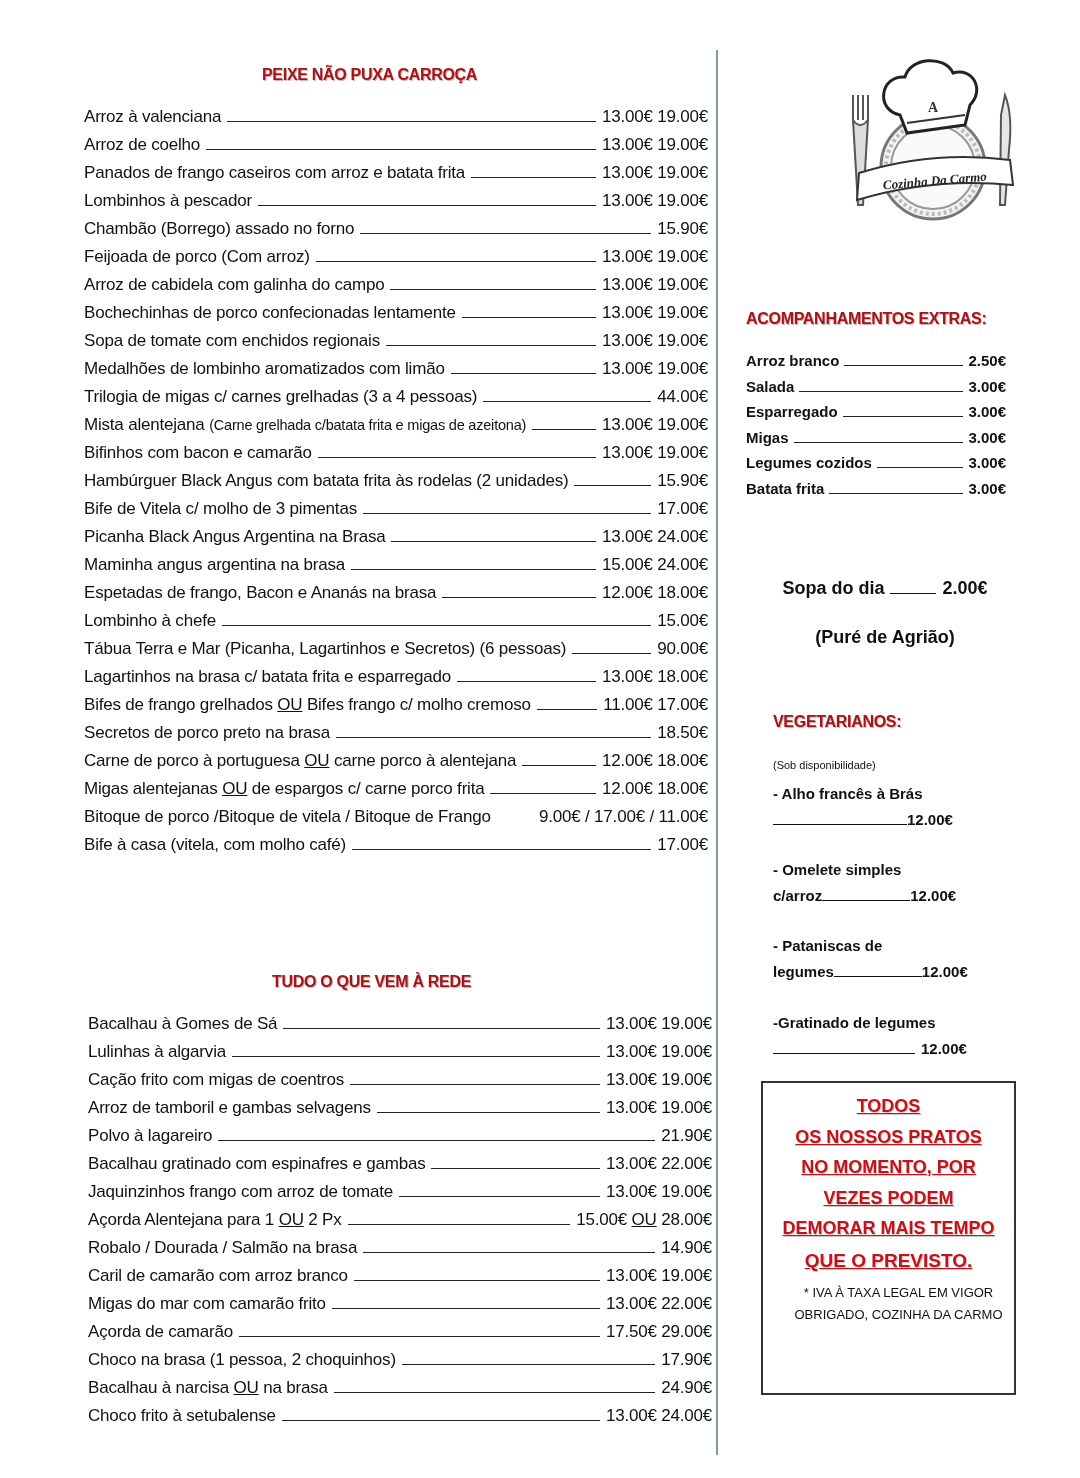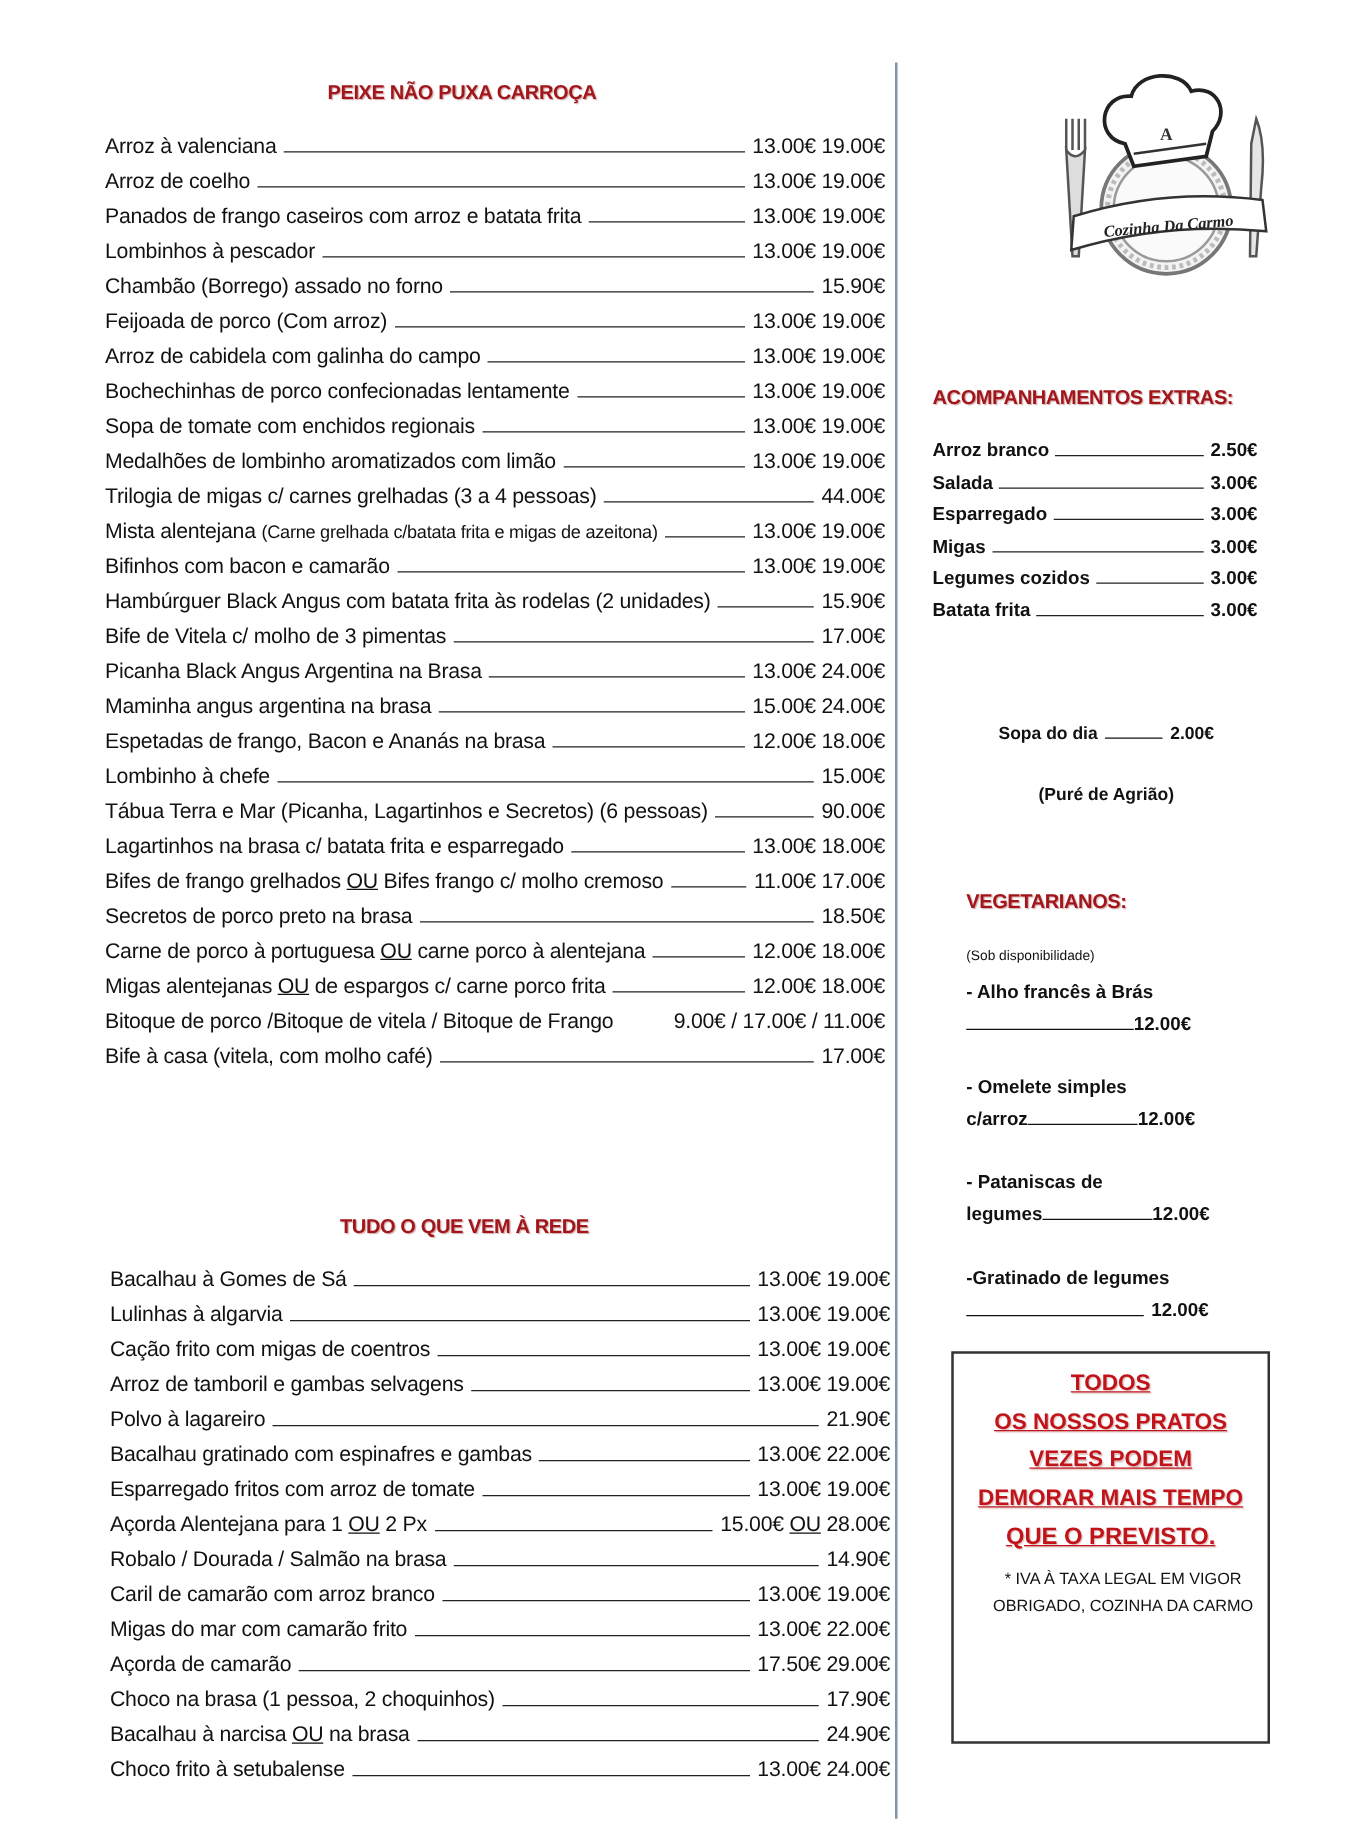--- a/index.html
+++ b/index.html
@@ -23,21 +23,21 @@
 
   .divider { position: absolute; left: 716px; top: 50px; width: 2px; height: 1405px;
     background: #7f95a8; }
 
   .logo { position: absolute; left: 845px; top: 55px; width: 175px; height: 170px; }
 
   .extras-list { position: absolute; left: 746px; top: 352px; width: 260px; margin: 0; padding: 0; list-style: none; font-weight: bold; }
   .extras-row { display: flex; align-items: baseline; height: 25.5px; font-size: 15px; white-space: nowrap; }
   .extras-row .leader { flex: 1 1 auto; border-bottom: 1px solid #222; margin: 0 5px 3px 5px; }
 
-  .sopa { position: absolute; left: 740px; width: 290px; text-align: center; font-weight: bold; font-size: 14px; white-space: nowrap; }
+  .sopa { position: absolute; left: 740px; width: 290px; text-align: center; font-weight: bold; font-size: 18px; white-space: nowrap; }
   .sopa .blank { display: inline-block; width: 46px; border-bottom: 1.5px solid #111; margin: 0 6px; }
 
   .veg-note { position: absolute; left: 773px; font-size: 11px; white-space: nowrap; }
   .veg-item { position: absolute; left: 773px; font-size: 15px; font-weight: bold; line-height: 25.5px; white-space: nowrap; }
   .veg-item .blank { display: inline-block; border-bottom: 1.5px solid #111; vertical-align: baseline; height: 1px; }
 
   .notice-box { position: absolute; left: 761px; top: 1081px; width: 255px; height: 314px;
     border: 2px solid #333; box-sizing: border-box; text-align: center; }
   .notice-line { font-weight: bold; font-size: 18px; color: #c0141a; text-decoration: underline;
     line-height: 30.5px; white-space: nowrap; text-shadow: 1px 1px 1px rgba(120,0,0,0.25); }
@@ -217,21 +217,21 @@
         <span class="name">Polvo à lagareiro</span>
         <span class="leader"></span>
         <span class="price">21.90€</span>
       </li>
     <li class="menu-row">
         <span class="name">Bacalhau gratinado com espinafres e gambas</span>
         <span class="leader"></span>
         <span class="price">13.00€ 22.00€</span>
       </li>
     <li class="menu-row">
-        <span class="name">Esparregado fritos com arroz de tomate</span>
+        <span class="name">Jaquinzinhos frango com arroz de tomate</span>
         <span class="leader"></span>
         <span class="price">13.00€ 19.00€</span>
       </li>
     <li class="menu-row">
         <span class="name"><span>Açorda Alentejana para 1 </span><u>OU</u><span> 2 Px</span></span>
         <span class="leader"></span>
         <span class="price"><span>15.00€ </span><u>OU</u><span> 28.00€</span></span>
       </li>
     <li class="menu-row">
         <span class="name">Robalo / Dourada / Salmão na brasa</span>
@@ -353,20 +353,21 @@
     <div><span>legumes</span><span class="blank" style="width:88px;"></span><span>12.00€</span></div>
   </div>
   <div class="veg-item" style="top:1010px;">
     <div>-Gratinado de legumes</div>
     <div><span class="blank" style="width:142px; margin-right:6px;"></span><span>12.00€</span></div>
   </div>
 
   <div class="notice-box">
     <div class="notice-line notice-first">TODOS</div>
     <div class="notice-line">OS NOSSOS PRATOS</div>
+    <div class="notice-line">NO MOMENTO, POR</div>
     <div class="notice-line">VEZES PODEM</div>
     <div class="notice-line">DEMORAR MAIS TEMPO</div>
     <div class="notice-line notice-last">QUE O PREVISTO.</div>
     <div class="foot-note" style="margin-top:6px;">* IVA À TAXA LEGAL EM VIGOR</div>
     <div class="foot-note">OBRIGADO, COZINHA DA CARMO</div>
   </div>
 
 </div>
 
 </body></html>

